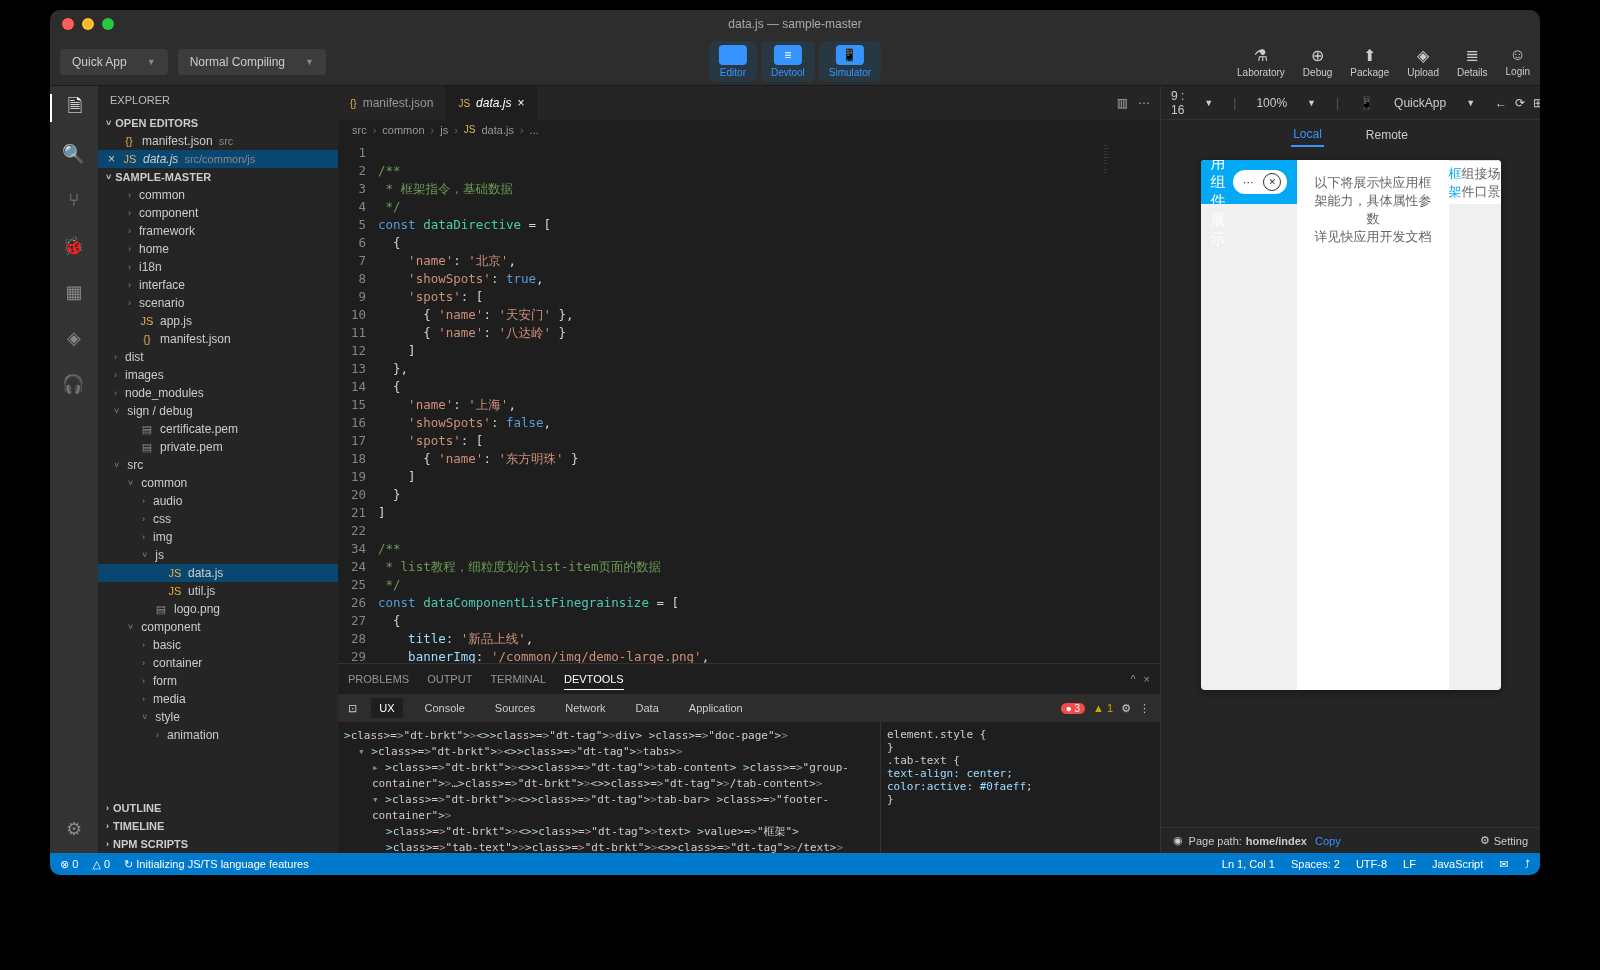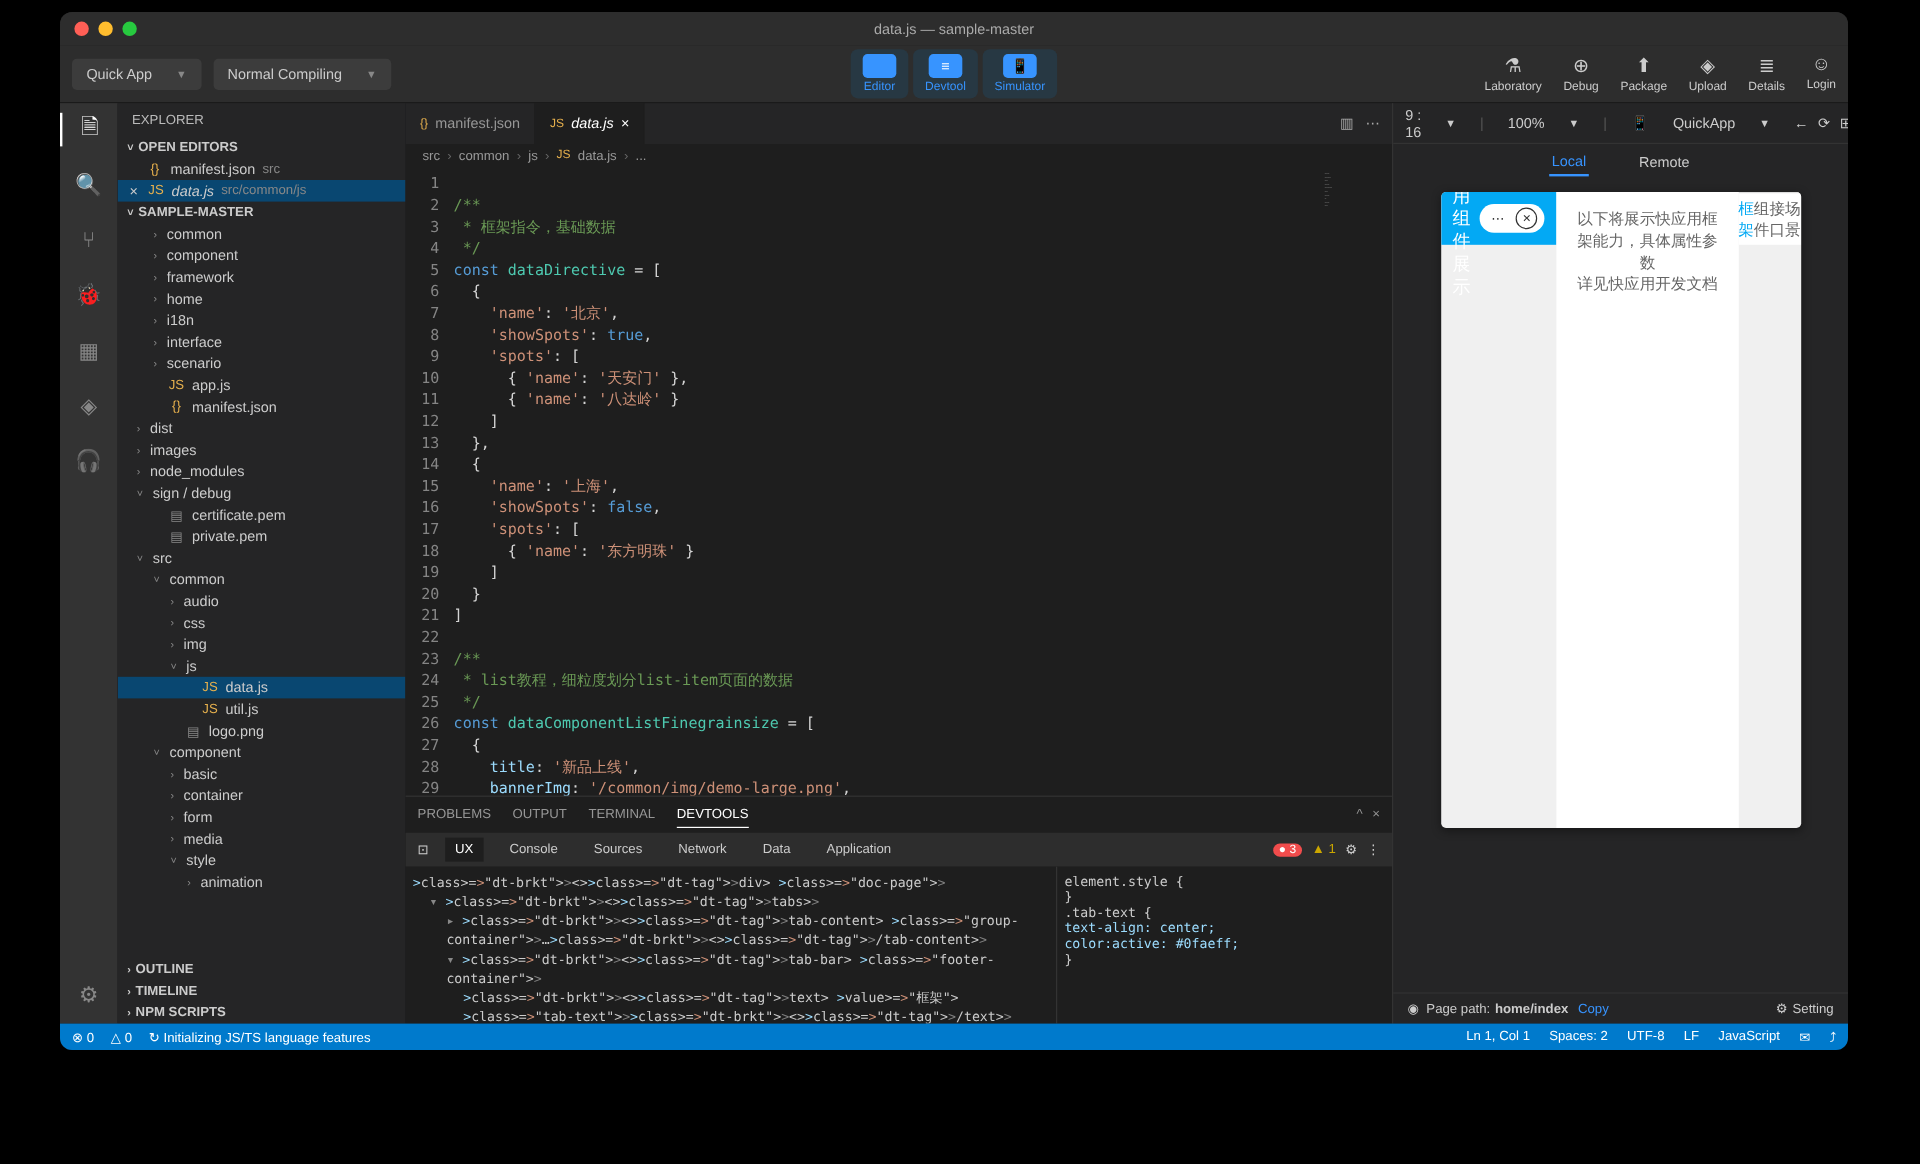--- a/index.html
+++ b/index.html
@@ -401,21 +401,21 @@
             <div>13</div>
             <div>14</div>
             <div>15</div>
             <div>16</div>
             <div>17</div>
             <div>18</div>
             <div>19</div>
             <div>20</div>
             <div>21</div>
             <div>22</div>
-            <div>23</div>
+            <div>34</div>
             <div>24</div>
             <div>25</div>
             <div>26</div>
             <div>27</div>
             <div>28</div>
             <div>29</div>
           </div>
         <div class="code" id="code"><div>&nbsp;</div><div><span class="tk-com">/**</span></div><div><span class="tk-com"> * 框架指令，基础数据</span></div><div><span class="tk-com"> */</span></div><div><span class="tk-key">const </span><span class="tk-type">dataDirective</span><span class="tk-punc"> = [</span></div><div><span class="tk-punc">  {</span></div><div><span class="tk-str">    'name'</span><span class="tk-punc">: </span><span class="tk-str">'北京'</span><span class="tk-punc">,</span></div><div><span class="tk-str">    'showSpots'</span><span class="tk-punc">: </span><span class="tk-bool">true</span><span class="tk-punc">,</span></div><div><span class="tk-str">    'spots'</span><span class="tk-punc">: [</span></div><div><span class="tk-punc">      { </span><span class="tk-str">'name'</span><span class="tk-punc">: </span><span class="tk-str">'天安门'</span><span class="tk-punc"> },</span></div><div><span class="tk-punc">      { </span><span class="tk-str">'name'</span><span class="tk-punc">: </span><span class="tk-str">'八达岭'</span><span class="tk-punc"> }</span></div><div><span class="tk-punc">    ]</span></div><div><span class="tk-punc">  },</span></div><div><span class="tk-punc">  {</span></div><div><span class="tk-str">    'name'</span><span class="tk-punc">: </span><span class="tk-str">'上海'</span><span class="tk-punc">,</span></div><div><span class="tk-str">    'showSpots'</span><span class="tk-punc">: </span><span class="tk-bool">false</span><span class="tk-punc">,</span></div><div><span class="tk-str">    'spots'</span><span class="tk-punc">: [</span></div><div><span class="tk-punc">      { </span><span class="tk-str">'name'</span><span class="tk-punc">: </span><span class="tk-str">'东方明珠'</span><span class="tk-punc"> }</span></div><div><span class="tk-punc">    ]</span></div><div><span class="tk-punc">  }</span></div><div><span class="tk-punc">]</span></div><div>&nbsp;</div><div><span class="tk-com">/**</span></div><div><span class="tk-com"> * list教程，细粒度划分list-item页面的数据</span></div><div><span class="tk-com"> */</span></div><div><span class="tk-key">const </span><span class="tk-type">dataComponentListFinegrainsize</span><span class="tk-punc"> = [</span></div><div><span class="tk-punc">  {</span></div><div><span class="tk-var">    title</span><span class="tk-punc">: </span><span class="tk-str">'新品上线'</span><span class="tk-punc">,</span></div><div><span class="tk-var">    bannerImg</span><span class="tk-punc">: </span><span class="tk-str">'/common/img/demo-large.png'</span><span class="tk-punc">,</span></div></div>
         <div class="minimap">▬▬▬<br>▬▬▬▬<br>▬▬<br>▬▬▬<br>▬▬▬▬▬<br>▬▬<br>▬▬▬<br>▬<br>▬▬▬<br>▬▬</div>
       </div>

